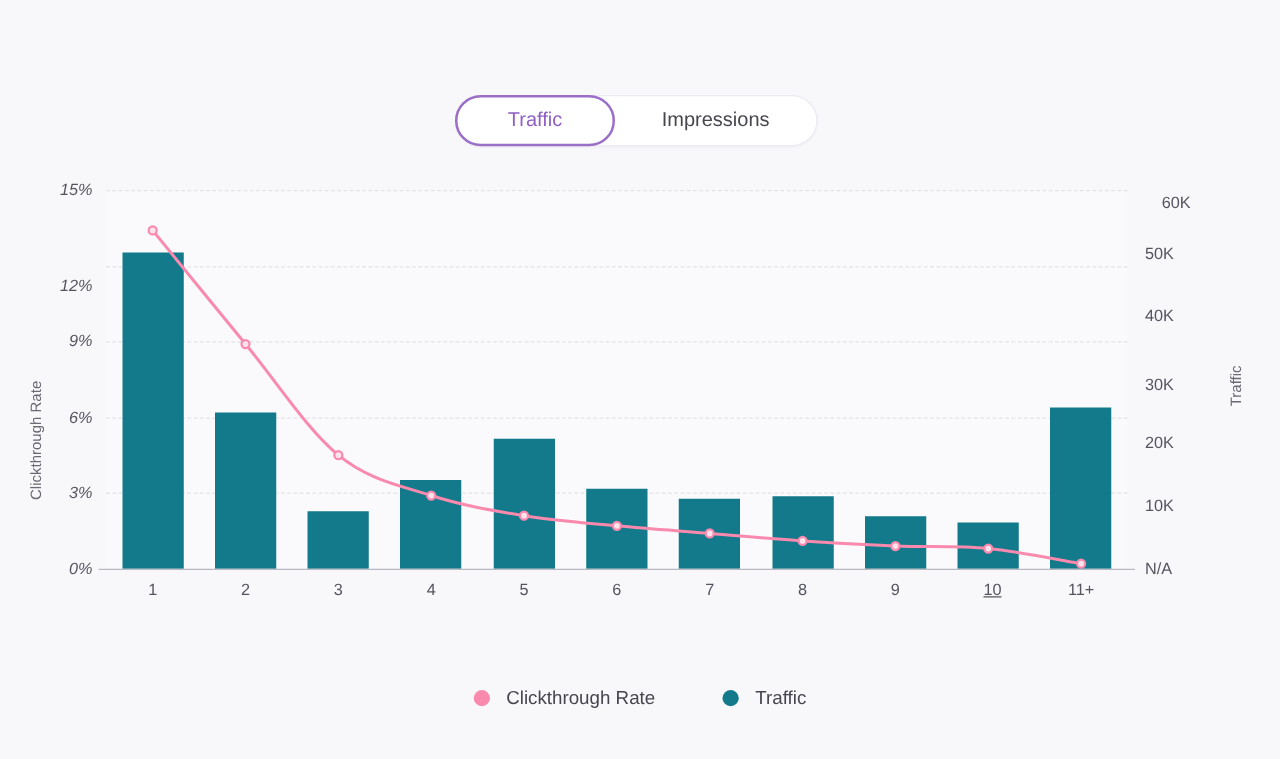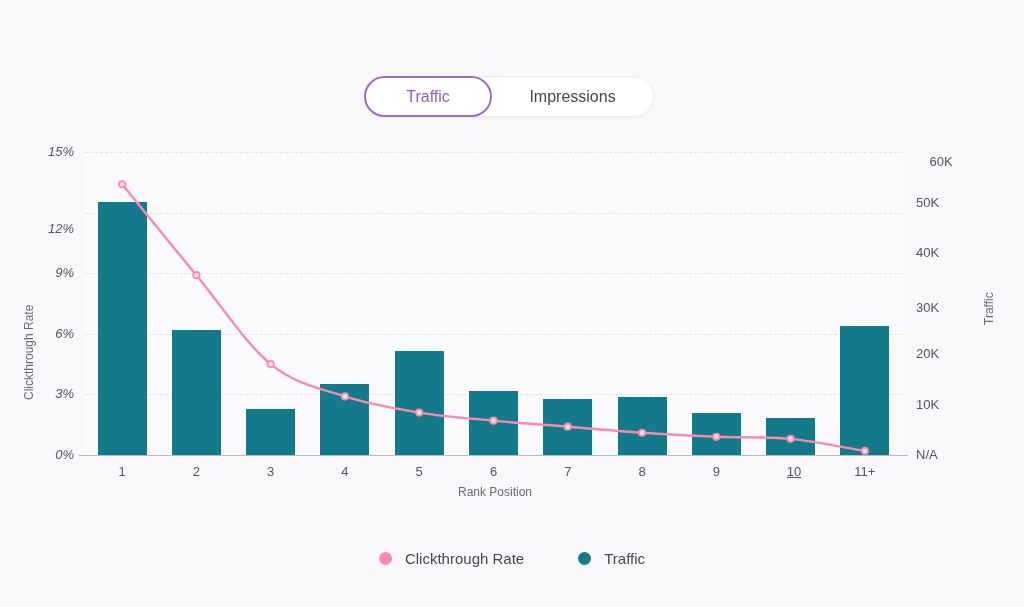--- a/index.html
+++ b/index.html
@@ -179,23 +179,20 @@
       <span>Impressions</span>
     </div>
   </div>
 
   <div class="chart">
 
     <div class="axis-title vertical" style="left:22px; top:270px;">Clickthrough Rate</div>
 
     <div class="axis-title vertical" style="left:982px; top:195px;">Traffic</div>
 
-    <div class="axis-title" style="left:0; top:355px; width:1024px; text-align:center; padding-left:-60px;">
-      <span style="display:inline-block; margin-left:-34px;">Rank Position</span>
-    </div>
 
     <div id="yticks-left">
         <div class="ytick-left-box" style="top: 317px;">0%</div>
         <div class="ytick-left-box" style="top: 256.4px;">3%</div>
         <div class="ytick-left-box" style="top: 195.8px;">6%</div>
         <div class="ytick-left-box" style="top: 135.2px;">9%</div>
         <div class="ytick-left-box" style="top: 74.6px; margin-top: 16px;">12%</div>
         <div class="ytick-left-box" style="top: 14px;">15%</div>
       </div>
 

